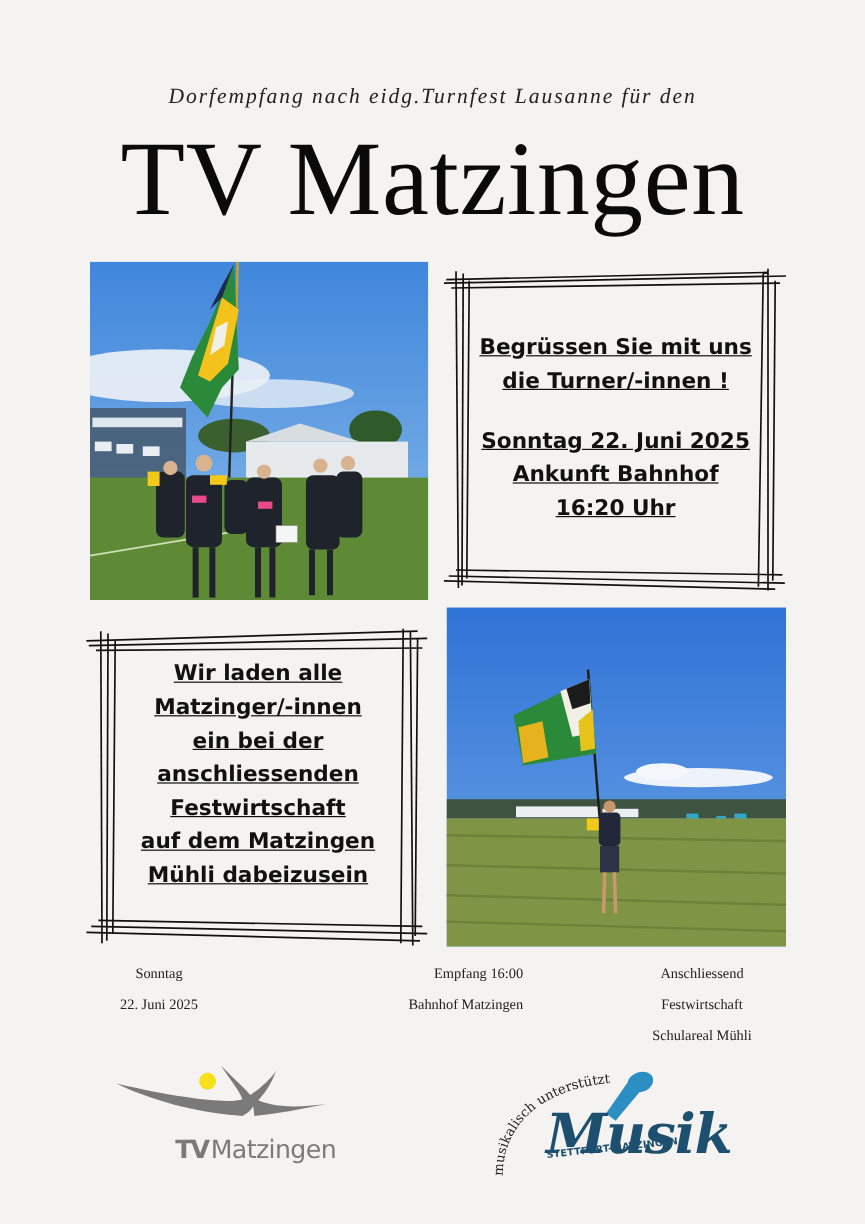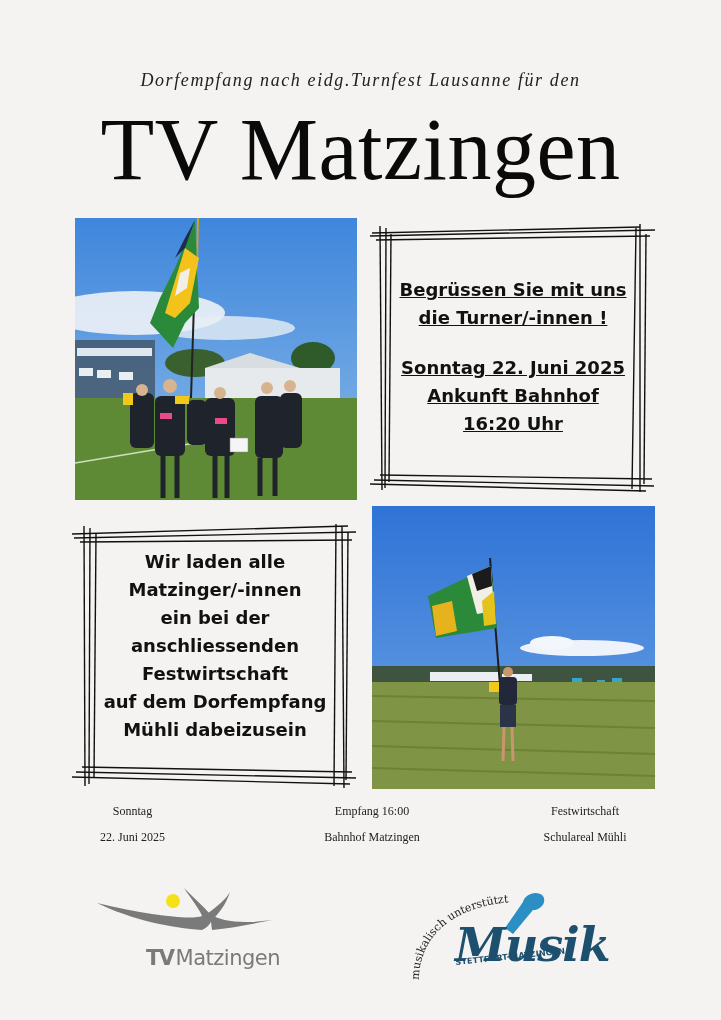--- a/index.html
+++ b/index.html
@@ -175,27 +175,27 @@
         <path d="M10,247 L280,252"></path>
         <path d="M0,257 L278,264"></path>
       <path d="M12,6 L13,266"></path>
         <path d="M18,8 L17,264"></path>
         <path d="M24,14 L22,258"></path>
       <path d="M264,4 L262,266"></path>
         <path d="M270,6 L272,268"></path>
         <path d="M276,12 L274,260"></path>
     </g>
   </svg>
-  <div class="frame-text" style="top:28px;">
+  <div class="frame-text" style="top:28px;text-decoration:underline;">
     <span class="line">Wir laden alle</span>
     <span class="line">Matzinger/-innen</span>
     <span class="line">ein bei der</span>
     <span class="line">anschliessenden</span>
     <span class="line">Festwirtschaft</span>
-    <span class="line">auf dem Dorfempfang</span>
+    <span class="line">auf dem Matzingen</span>
     <span class="line">Mühli dabeizusein</span>
   </div>
 </div>
 
 <div class="abs photo" style="left:372px; top:506px; width:283px; height:283px;">
   <svg viewBox="0 0 283 283" preserveAspectRatio="none">
     <defs>
       <linearGradient id="sky2" x1="0" y1="0" x2="0" y2="1">
         <stop offset="0" stop-color="#2f73d6"></stop>
         <stop offset="1" stop-color="#6fa5e6"></stop>
@@ -230,25 +230,26 @@
     <line x1="132" y1="221" x2="131" y2="255" stroke="#c9966e" stroke-width="3"></line>
     <line x1="140" y1="221" x2="141" y2="255" stroke="#c9966e" stroke-width="3"></line>
     <rect x="117" y="176" width="10" height="10" fill="#f2c81a"></rect>
   </svg>
 </div>
 
 <div class="abs info-col" style="left:70px; width:125px;">
   <span>Sonntag</span>
   <span>22. Juni 2025</span>
 </div>
-<div class="abs info-col" style="left:292px; width:160px;">
+<div class="abs info-col" style="left:276px; width:160px;text-align:right;">
   <span>Empfang 16:00</span>
   <span>Bahnhof Matzingen</span>
 </div>
 <div class="abs info-col" style="left:515px; width:140px;">
+  <span>Anschliessend</span>
   <span>Festwirtschaft</span>
   <span>Schulareal Mühli</span>
 </div>
 
 <div class="abs logo-tv">
   <svg width="240" height="70" viewBox="0 0 240 70" style="position:absolute; left:0; top:0;">
     <path d="M5,23 C40,40 80,48 110,50 C118,46 122,40 118,34 C110,25 100,16 92,8 C100,20 108,30 110,36 C100,40 60,36 5,23 Z" fill="#7a7a7a"></path>
     <path d="M118,34 C130,42 150,44 180,40 C160,44 140,48 120,50 Z" fill="#7a7a7a"></path>
     <path d="M112,36 C120,30 132,22 138,12 C134,24 128,32 122,38 Z" fill="#7a7a7a"></path>
     <circle cx="81" cy="21" r="7" fill="#f5e11a"></circle>

